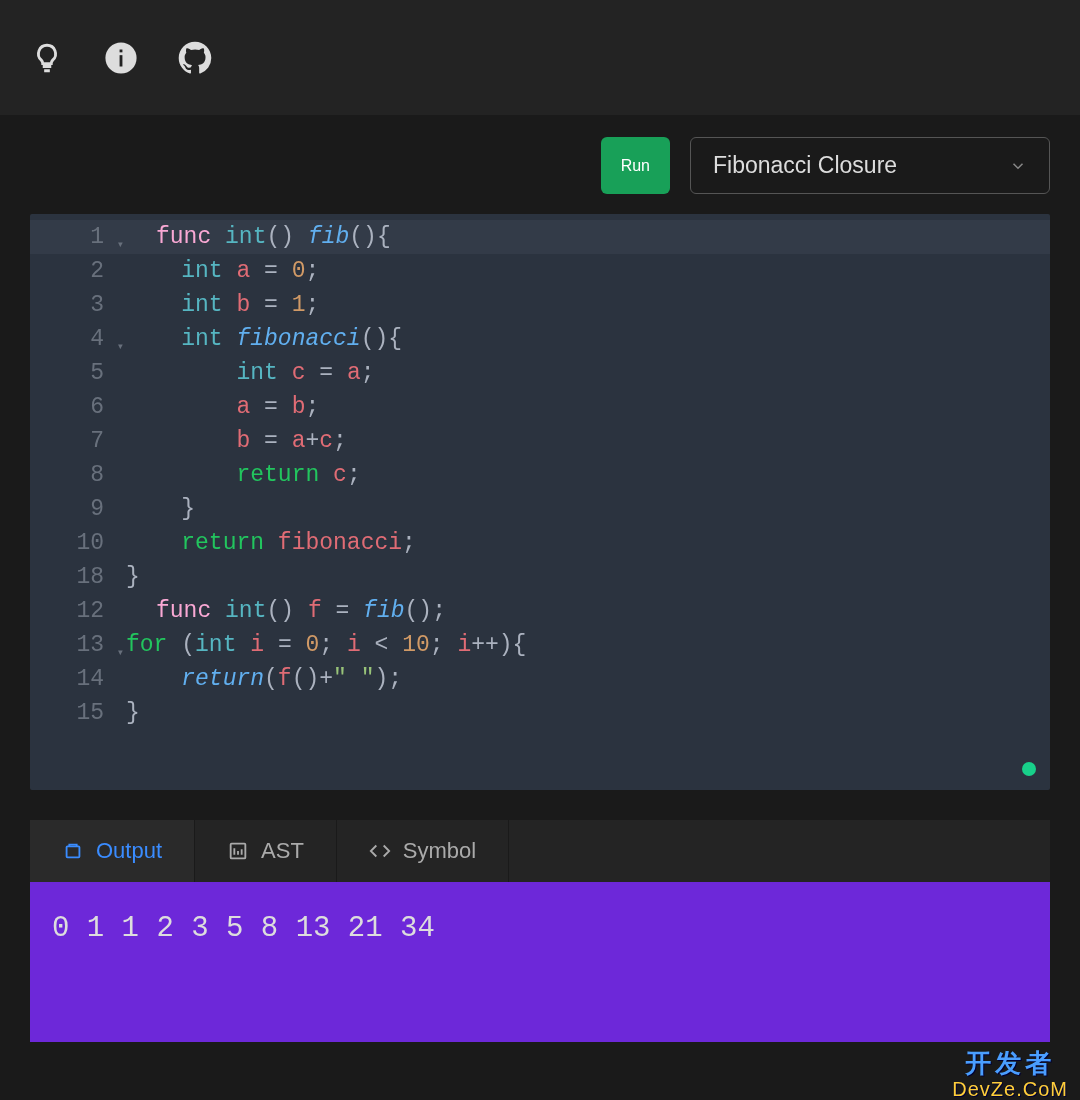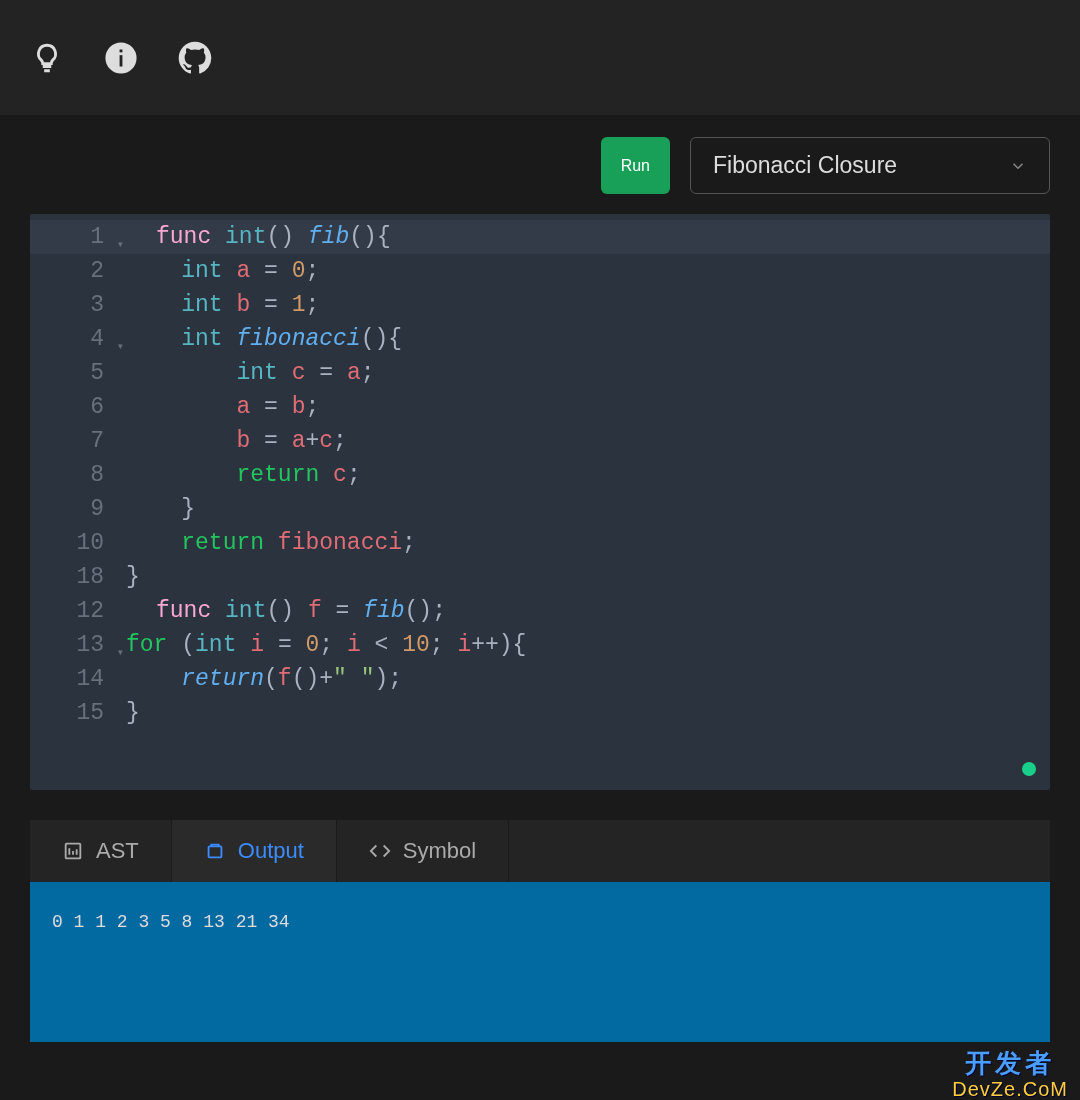--- a/index.html
+++ b/index.html
@@ -155,25 +155,25 @@
 }
 .tab.active {
   color: #3a8cff;
   background: #2a2a2a;
 }
 .tab-icon {
   width: 22px;
   height: 22px;
 }
 .output-body {
-  background: #0369a1;
+  background: #6d28d9;
   padding: 30px 22px;
   min-height: 160px;
   font-family: "Menlo","Monaco","Courier New", monospace;
-  font-size: 18px;
+  font-size: 29px;
   color: #ddd;
   white-space: pre;
 }
 .watermark {
   position: absolute;
   right: 12px;
   bottom: 0;
   text-align: center;
   font-family: sans-serif;
   line-height: 1.1;
@@ -283,36 +283,36 @@
       </div>
       <div class="line">
         <div class="gutter">15</div>
         <div class="code"><span class="punct">}</span></div>
       </div>
       <div class="green-dot"></div>
   </div>
 
   <div class="bottom-panel">
     <div class="tabs" id="tabs">
-        <div class="tab">
-          <svg class="tab-icon" viewBox="0 0 24 24" fill="none" stroke="currentColor" stroke-width="2">
-            <rect x="4" y="4" width="16" height="16" rx="1"></rect>
-            <path d="M8 16V9M12 16v-4M16 16v-6"></path>
-          </svg>
-          <span>AST</span>
-        </div>
         <div class="tab active">
           <svg class="tab-icon" viewBox="0 0 24 24" fill="none" stroke="currentColor" stroke-width="2">
             <rect x="5" y="7" width="14" height="12" rx="1"></rect>
             <path d="M8 7V5h8v2"></path>
           </svg>
           <span>Output</span>
         </div>
         <div class="tab">
           <svg class="tab-icon" viewBox="0 0 24 24" fill="none" stroke="currentColor" stroke-width="2">
+            <rect x="4" y="4" width="16" height="16" rx="1"></rect>
+            <path d="M8 16V9M12 16v-4M16 16v-6"></path>
+          </svg>
+          <span>AST</span>
+        </div>
+        <div class="tab">
+          <svg class="tab-icon" viewBox="0 0 24 24" fill="none" stroke="currentColor" stroke-width="2">
             <polyline points="16 18 22 12 16 6"></polyline>
             <polyline points="8 6 2 12 8 18"></polyline>
           </svg>
           <span>Symbol</span>
         </div>
       </div>
     <div class="output-body">0 1 1 2 3 5 8 13 21 34 </div>
   </div>
 
 </div>

